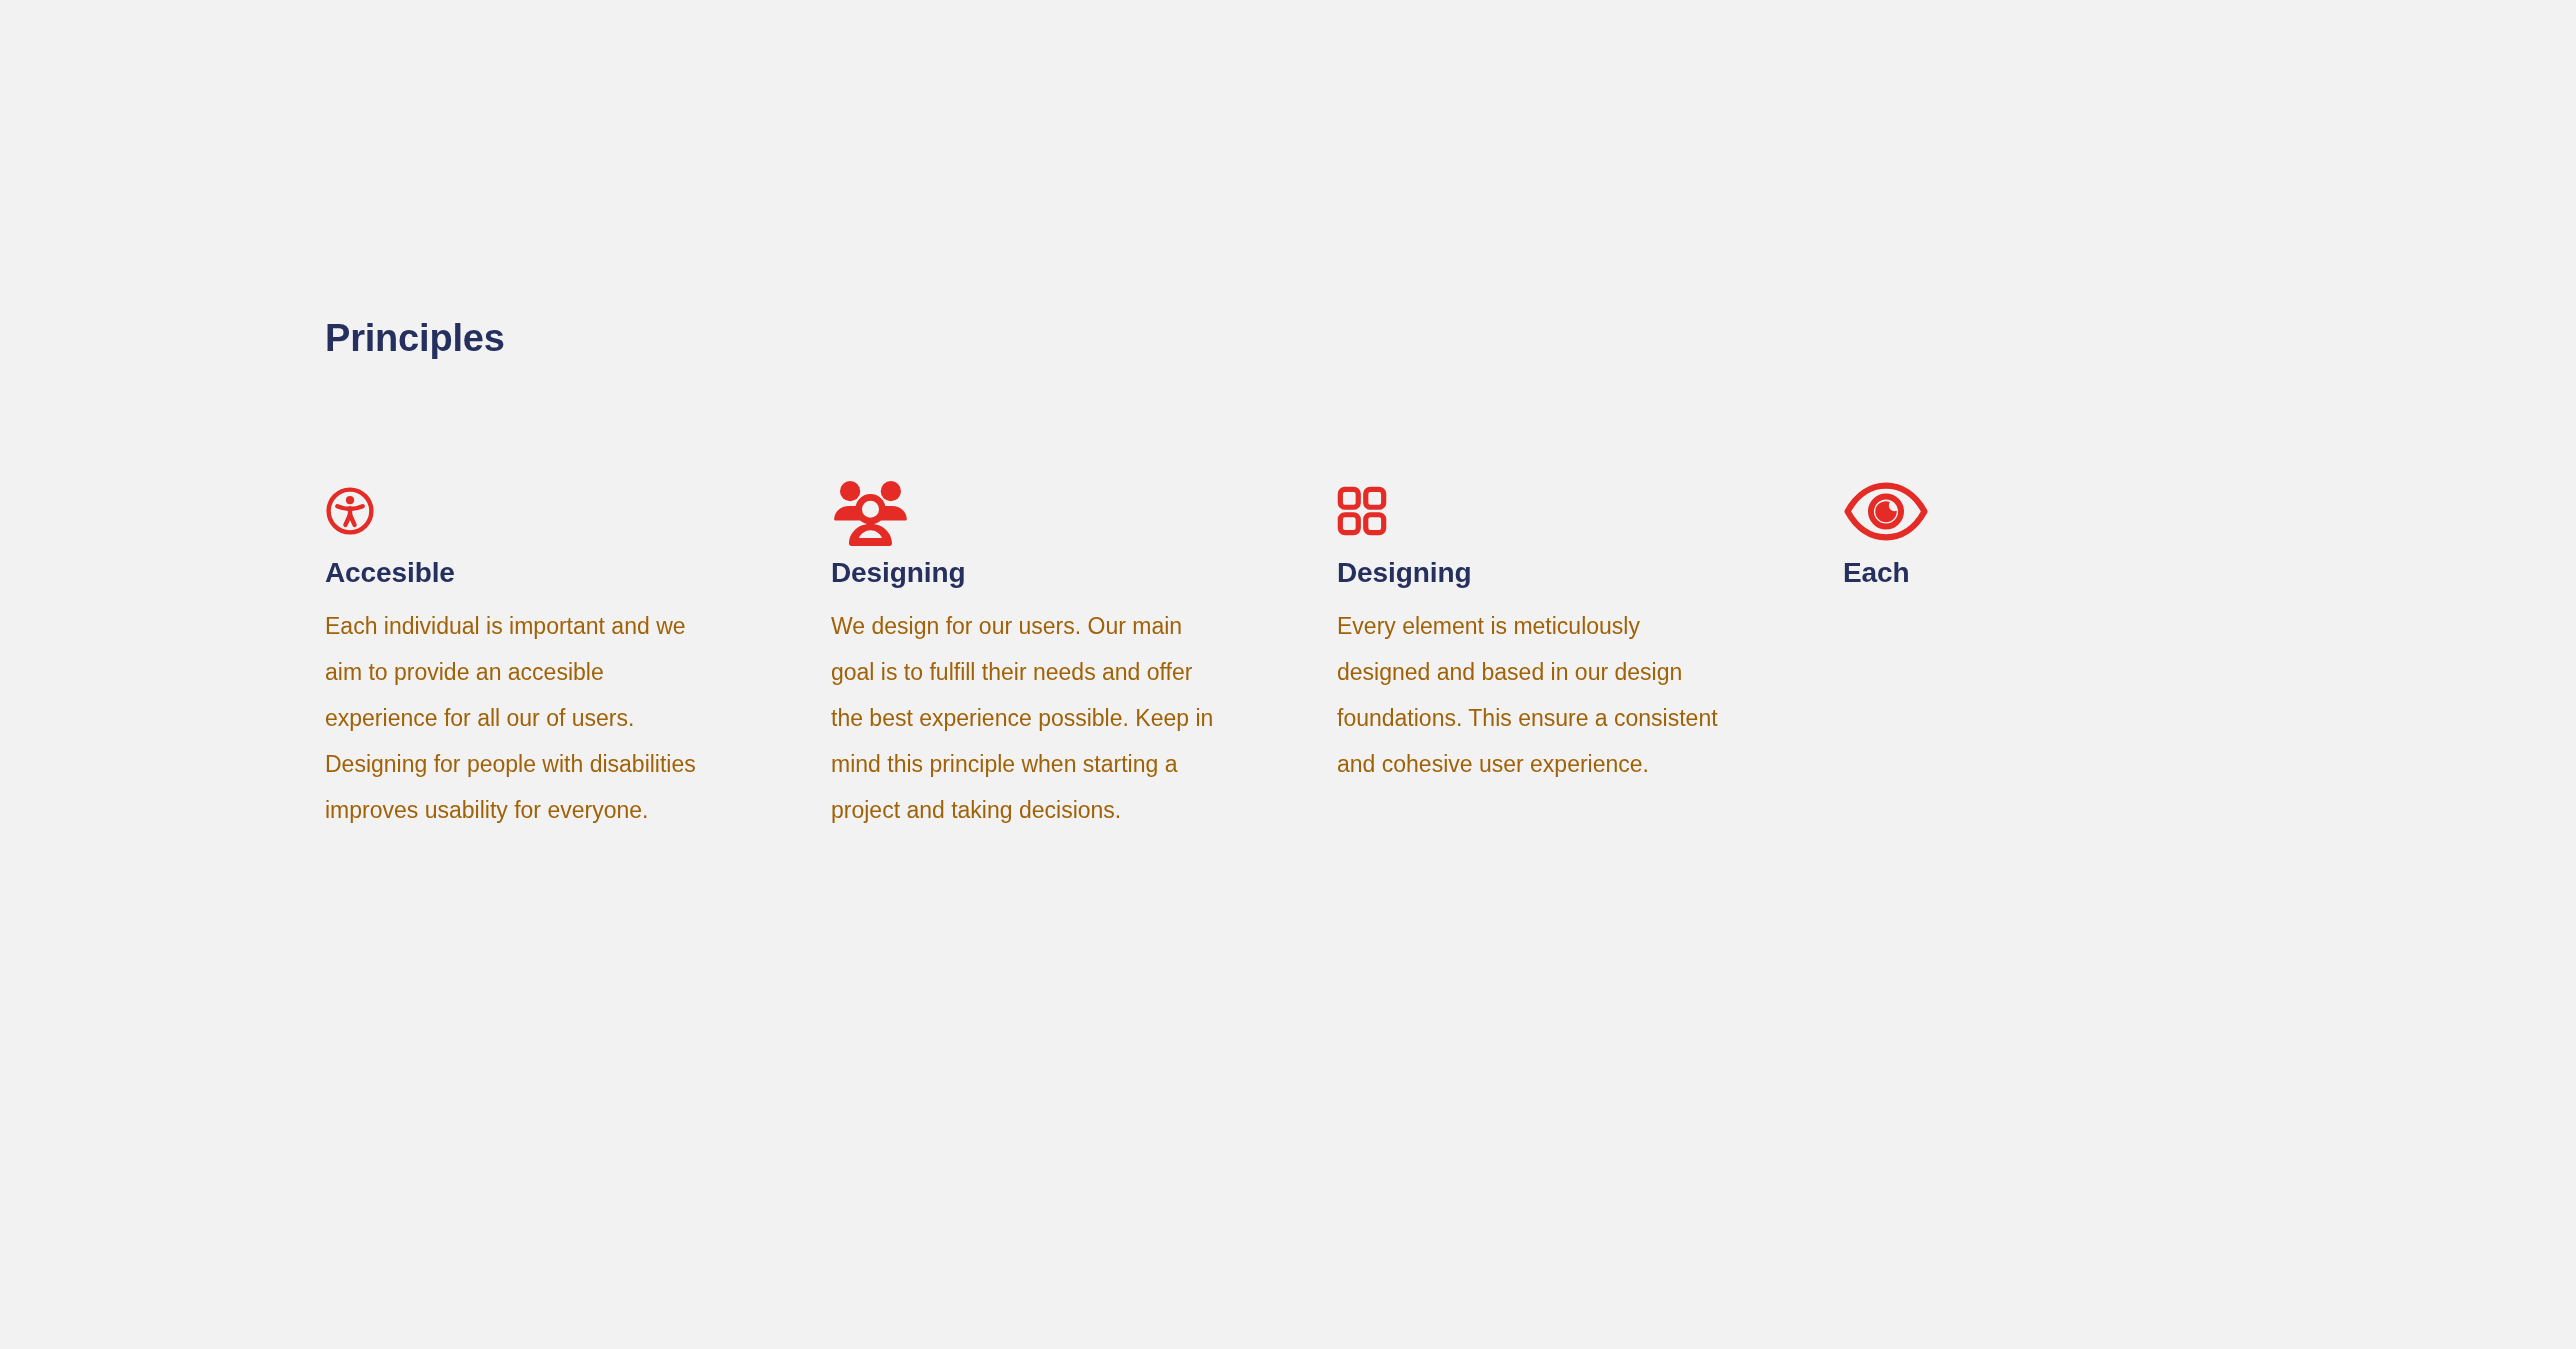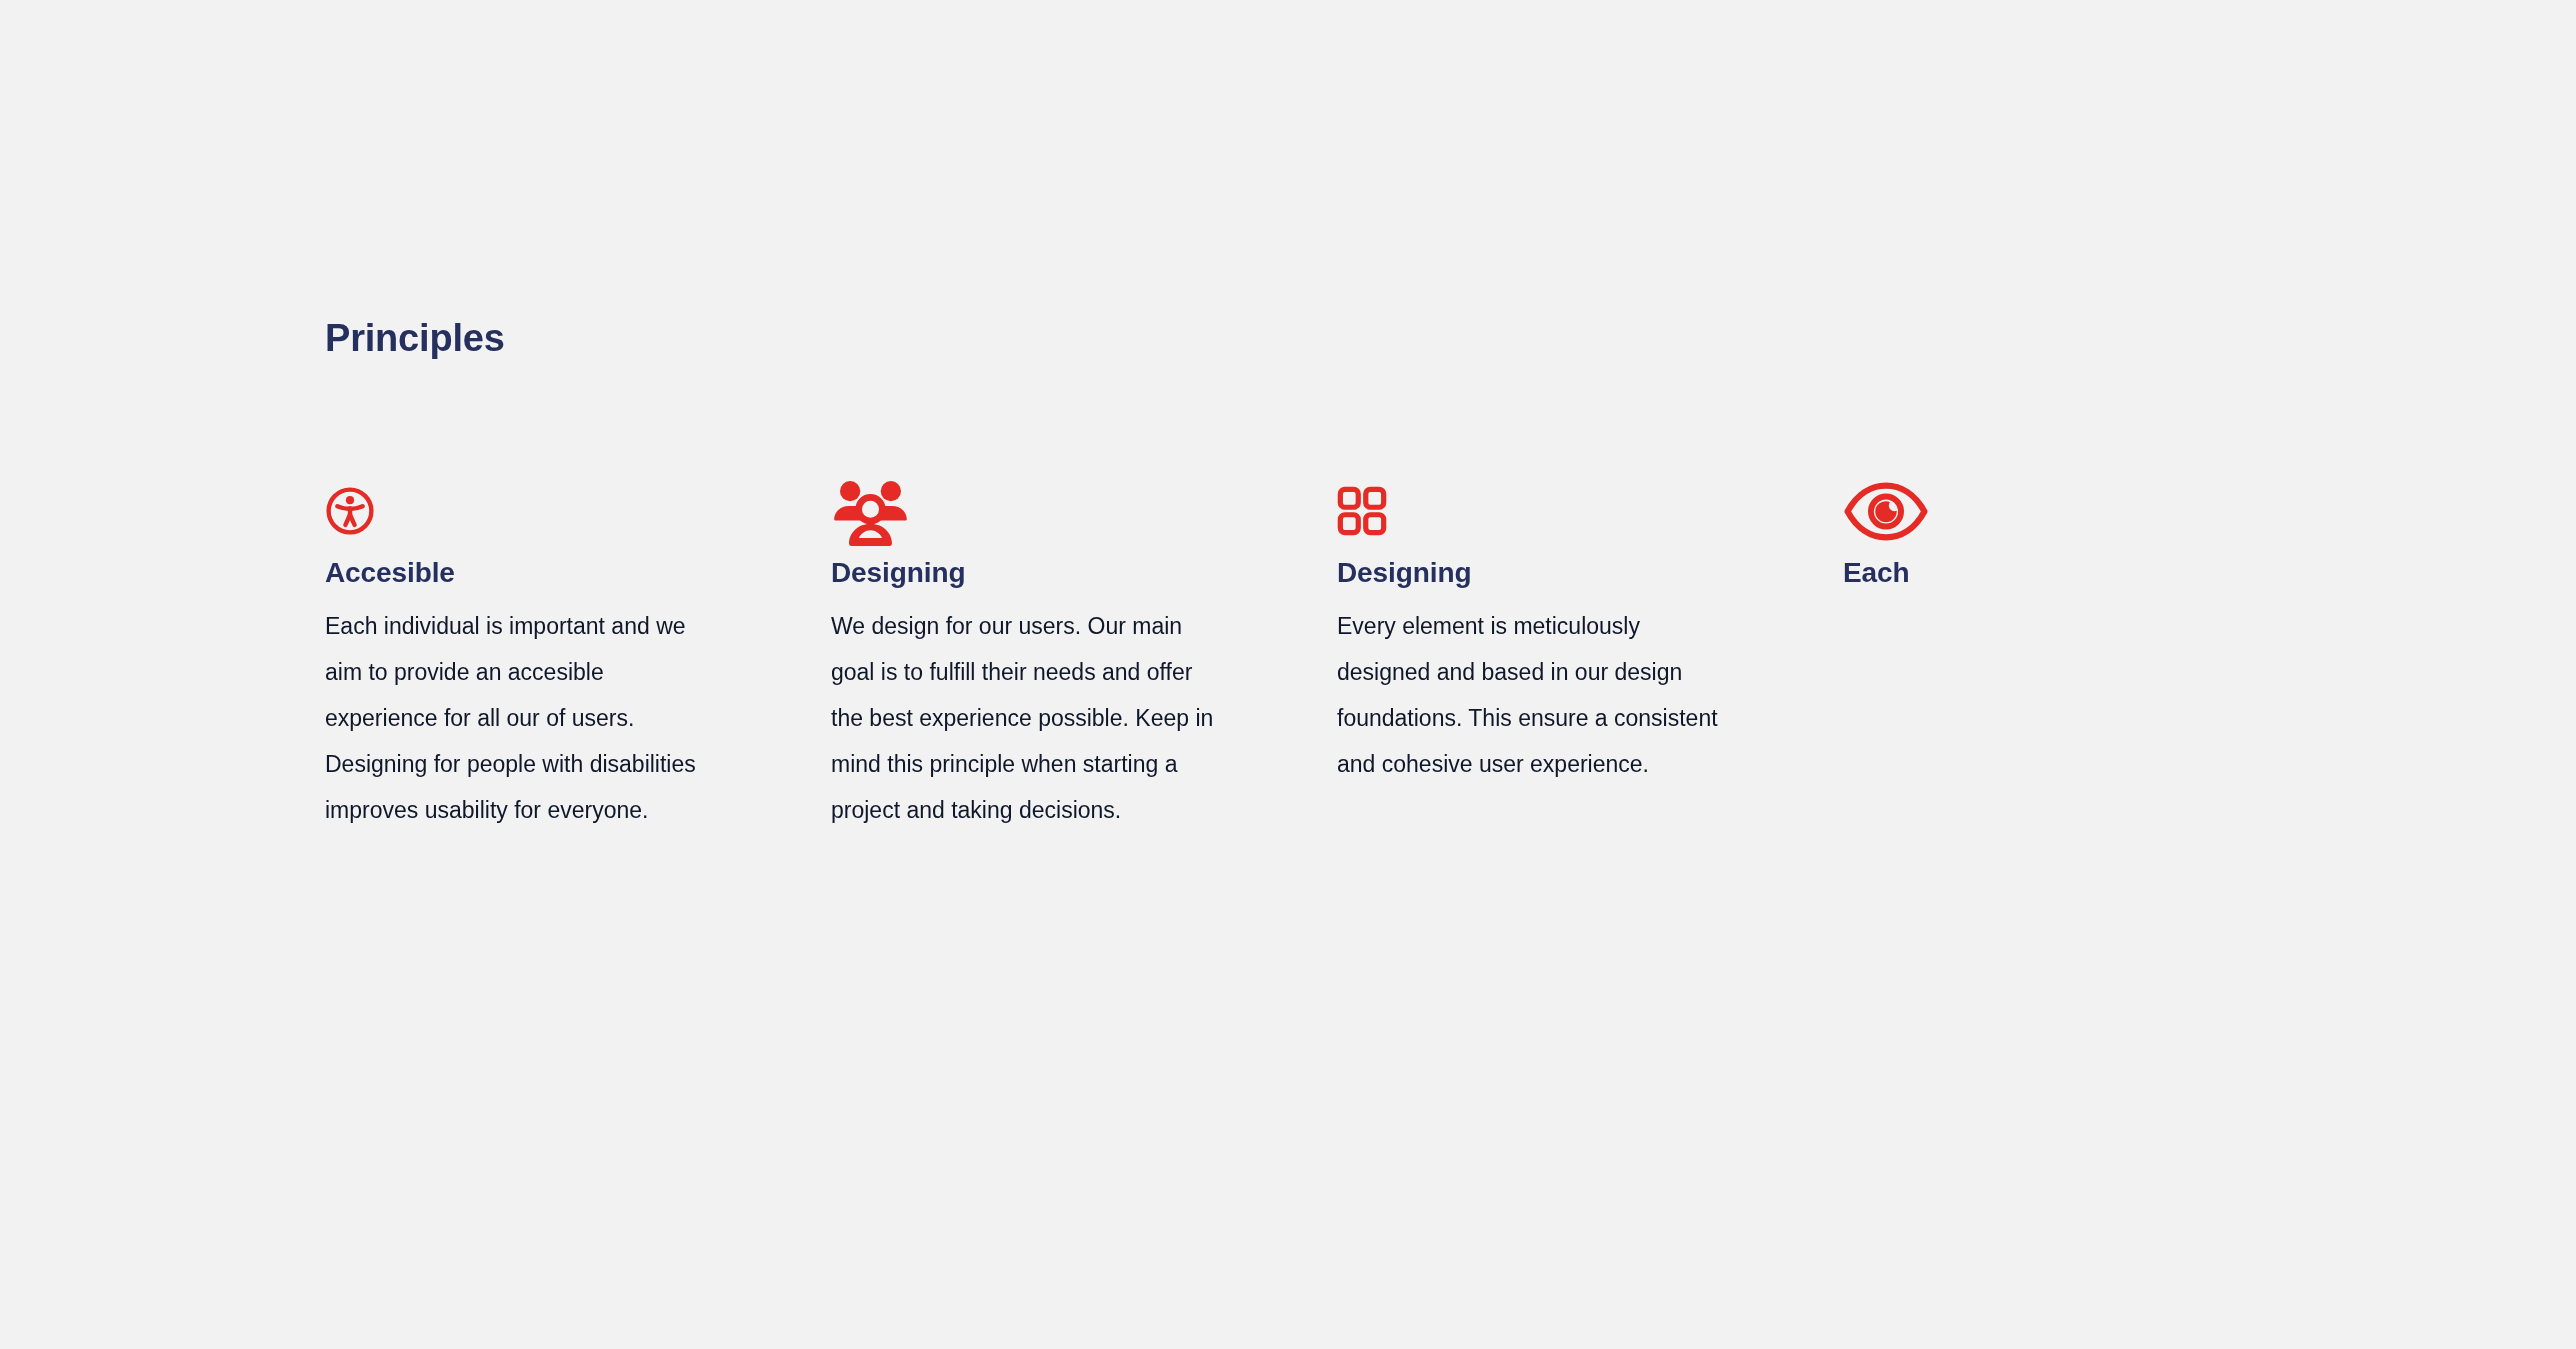--- a/index.html
+++ b/index.html
@@ -69,21 +69,21 @@
     font-weight: 700;
     color: #25305f;
     line-height: 1.2;
     margin: 0 0 13.7px 0;
     letter-spacing: -0.1px;
   }
 
   .principle-body {
     font-size: 23px;
     font-weight: 400;
-    color: #0f172a;
+    color: #a16207;
     line-height: 46px;
     margin: 0;
   }
 </style>
 </head>
 <body>
 
 <div class="page">
   <div class="section">
 

